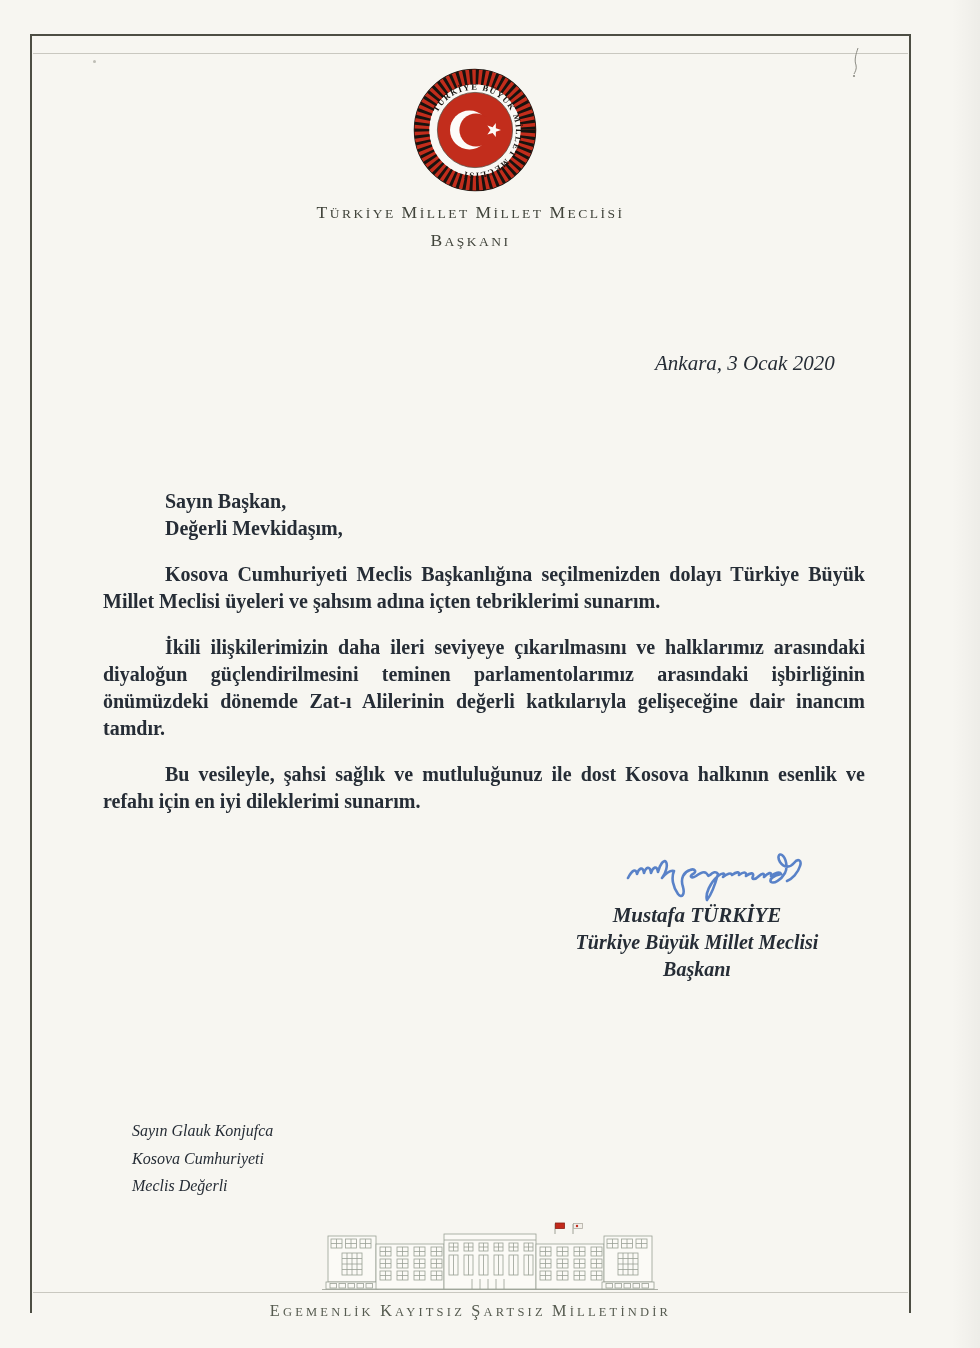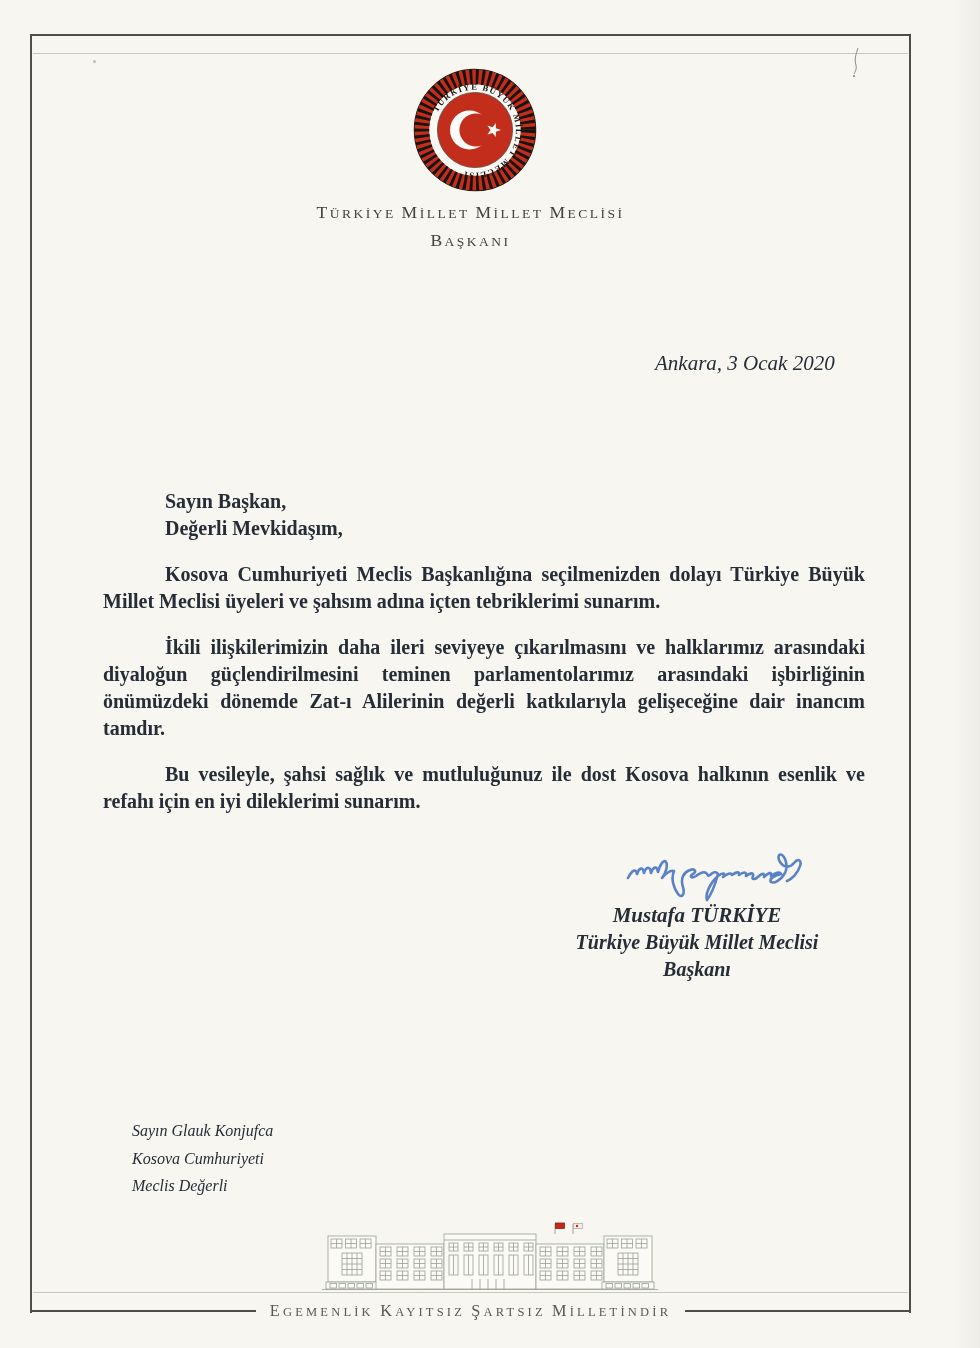--- a/index.html
+++ b/index.html
@@ -47,21 +47,21 @@
     font-size:20px;font-weight:bold;font-style:italic;line-height:27px;
   }
   .signer .name{font-size:21px;}
   .recipient{
     position:absolute;left:104px;top:1117px;
     font-size:16px;font-weight:normal;font-style:italic;line-height:27.5px;margin-left:28px;
   }
   .building{position:absolute;left:322px;top:1221px;}
   .motto-row{
     position:absolute;left:30px;top:1301px;width:881px;height:20px;
-    display:flex;align-items:center;
+    display:flex;align-items:center;flex-direction:column;
   }
   .motto-row .rule{flex:1;height:2.5px;background:#4d4e44;}
   .motto{
     padding:0 14px;color:#565b50;font-size:12.5px;letter-spacing:3.2px;
     white-space:nowrap;
   }
   .pen-mark{position:absolute;left:849px;top:46px;}
 </style>
 </head>
 <body>

